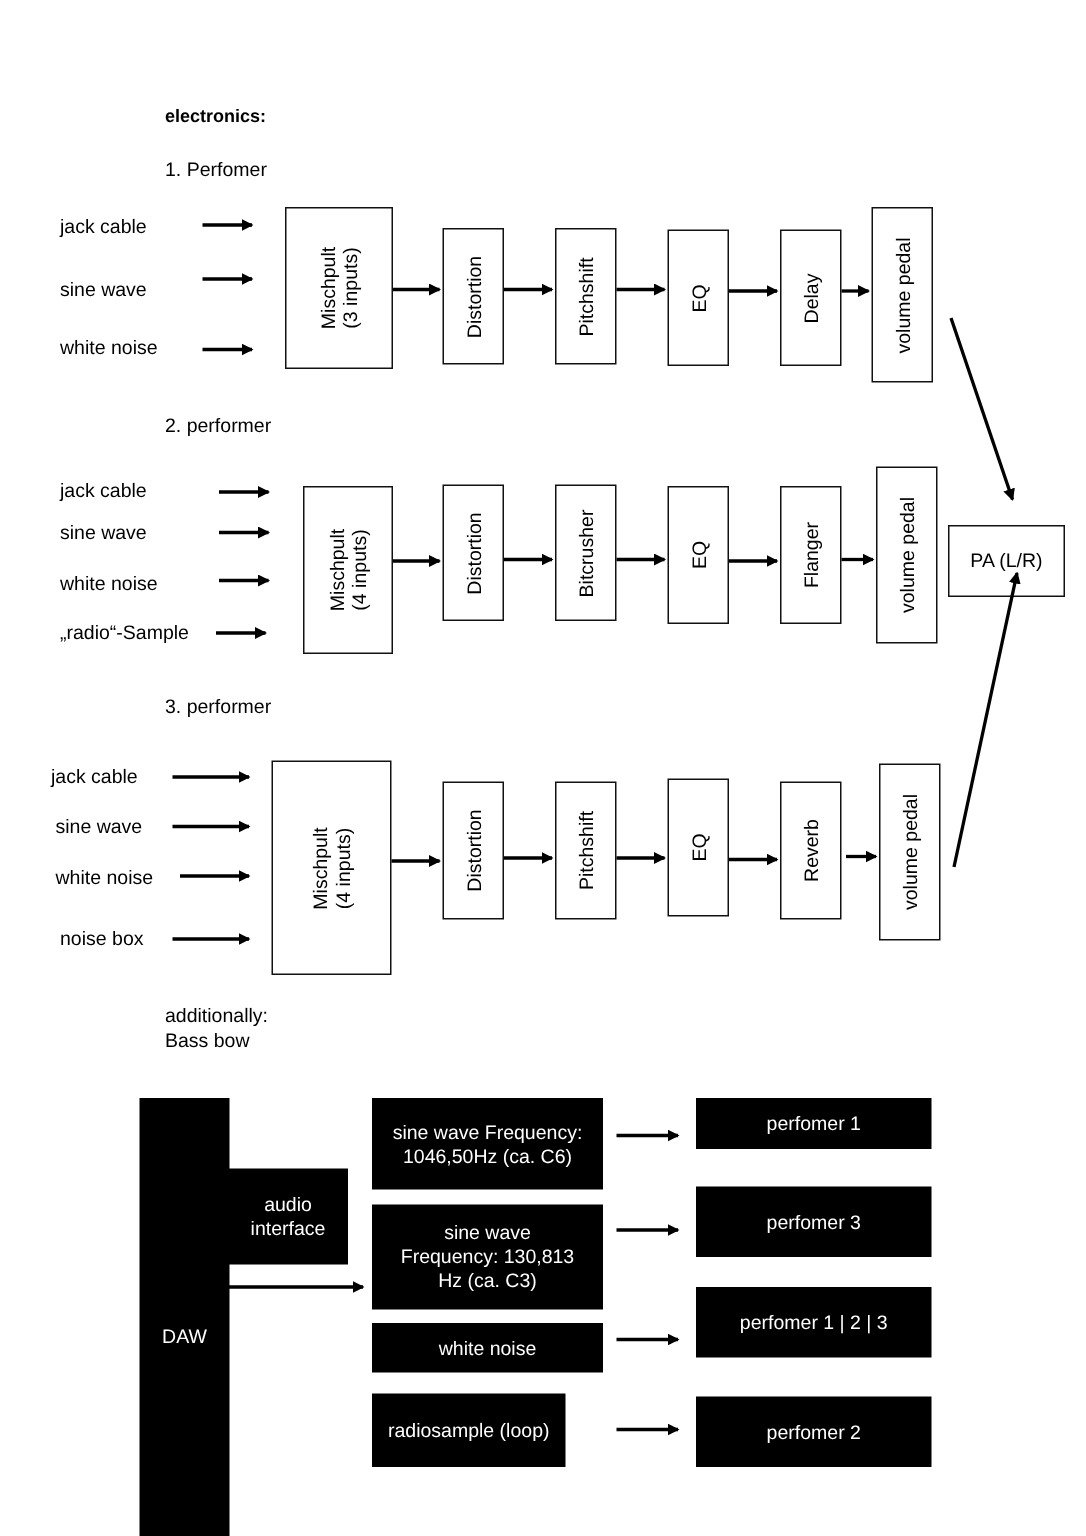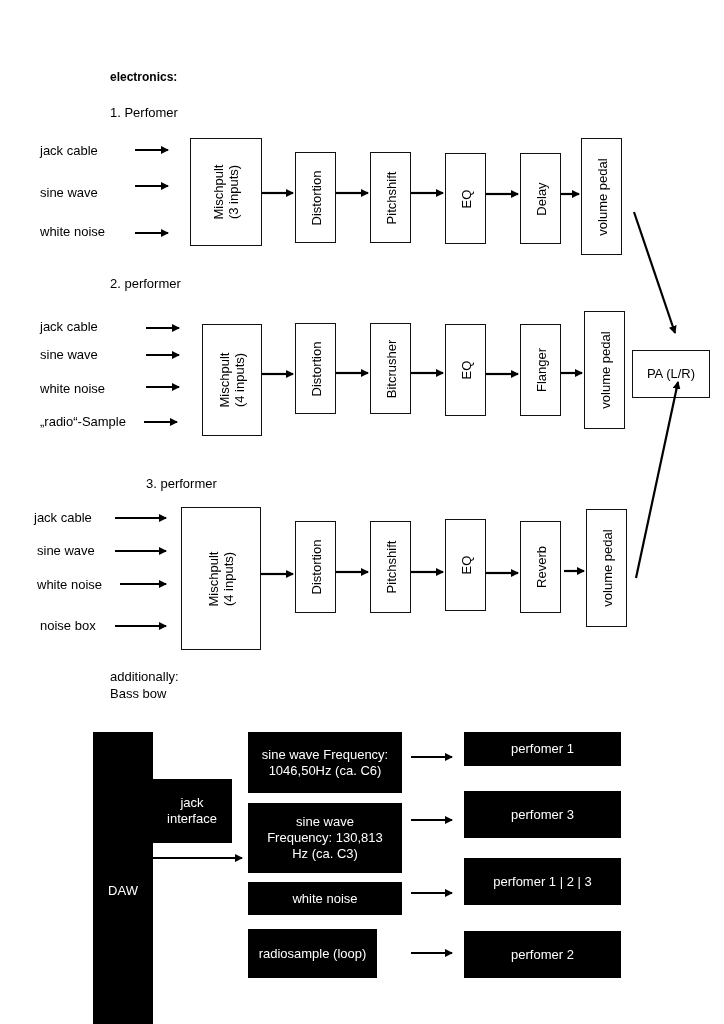--- a/index.html
+++ b/index.html
@@ -68,21 +68,21 @@
     <div class="vtext">Flanger</div>
   </div>
 <div class="box" style="left:584px; top:311px; width:41px; height:118px;">
     <div class="vtext">volume pedal</div>
   </div>
 
 <div class="box" style="left:632px; top:350px; width:78px; height:48px;">
   <div class="htext">PA (L/R)</div>
 </div>
 
-<div class="abs txt" style="left:110px; top:476px;margin-left:36px;">3. performer</div>
+<div class="abs txt" style="left:110px; top:463px;">3. performer</div>
 <div class="abs txt" style="left:34px; top:510px;">jack cable</div>
 <div class="abs txt" style="left:37px; top:543px;">sine wave</div>
 <div class="abs txt" style="left:37px; top:577px;">white noise</div>
 <div class="abs txt" style="left:40px; top:618px;">noise box</div>
 
 <div class="box" style="left:181px; top:507px; width:80px; height:143px;">
   <div class="vtext"><span>Mischpult</span><br><span>(4 inputs)</span></div>
 </div>
 <div class="box" style="left:295px; top:521px; width:41px; height:92px;">
     <div class="vtext">Distortion</div>
@@ -102,21 +102,21 @@
 
 <div class="abs txt" style="left:110px; top:668px; line-height:17px;">
   <span>additionally:</span><br>
   <span>Bass bow</span>
 </div>
 
 <div class="blk" style="left:93px; top:732px; width:60px; height:318px;">
   <div class="htext">DAW</div>
 </div>
 <div class="blk" style="left:152px; top:779px; width:80px; height:64px;">
-  <div class="htext"><span>jack</span><br><span>interface</span></div>
+  <div class="htext"><span>audio</span><br><span>interface</span></div>
 </div>
 
 <div class="blk" style="left:248px; top:732px; width:154px; height:61px;">
   <div class="htext"><span>sine wave Frequency:</span><br><span>1046,50Hz (ca. C6)</span></div>
 </div>
 <div class="blk" style="left:248px; top:803px; width:154px; height:70px;">
   <div class="htext"><span>sine wave</span><br><span>Frequency: 130,813</span><br><span>Hz (ca. C3)</span></div>
 </div>
 <div class="blk" style="left:248px; top:882px; width:154px; height:33px;">
   <div class="htext">white noise</div>

